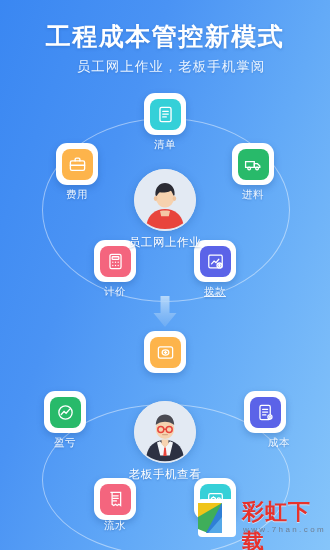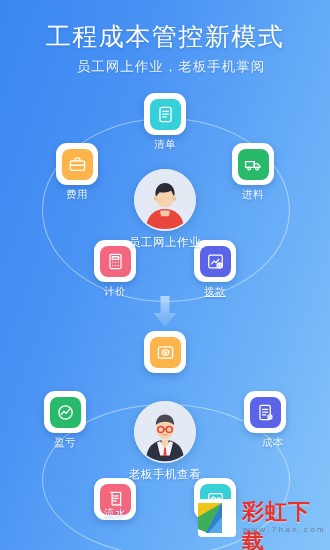--- a/index.html
+++ b/index.html
@@ -7,21 +7,21 @@
     width:330px;height:550px;overflow:hidden;
     font-family:"Liberation Sans","DejaVu Sans",sans-serif;
     background:linear-gradient(110deg,#3a87f2 0%,#4a93f4 32%,#63aaf7 62%,#86c5fa 100%);
     position:relative;
   }
   .stage{position:absolute;inset:0;}
 
   
   .title{
     position:absolute;left:0;right:0;top:20px;text-align:center;
-    font-size:25px;letter-spacing:1.5px;color:#ffffff;font-weight:normal;
+    font-size:25px;letter-spacing:1.5px;color:#ffffff;font-weight:bold;
     text-shadow:0 1px 3px rgba(25,80,160,.35);
   }
   .subtitle{
     position:absolute;left:0;right:0;top:58px;text-align:center;
     font-size:13.5px;letter-spacing:1px;color:#eaf4ff;
     text-shadow:0 1px 2px rgba(25,80,160,.3);
     margin-left:12px;
   }
 
   
@@ -204,33 +204,33 @@
       <svg viewBox="0 0 24 24" width="19" height="19" fill="none" stroke="#ffffff" stroke-width="1.6" stroke-linecap="round">
         <rect x="5" y="3" width="13" height="18" rx="2"></rect>
         <line x1="8.3" y1="8" x2="14.7" y2="8"></line>
         <line x1="8.3" y1="11.5" x2="14.7" y2="11.5"></line>
         <line x1="8.3" y1="15" x2="12.5" y2="15"></line>
         <circle cx="17.6" cy="17.6" r="2.6" fill="#5b63e8"></circle>
         <path d="M16.5 17.6h2.2M17.6 16.5v2.2"></path>
       </svg>
     </div>
   </div>
-  <div class="tile-label" style="left:228px;top:436px;">成本</div>
+  <div class="tile-label" style="left:234px;top:436px;">成本</div>
 
   <div class="tile" style="left:94px;top:478px;">
     <div class="inner" style="background:#f4657e;">
       <svg viewBox="0 0 24 24" width="19" height="19" fill="none" stroke="#ffffff" stroke-width="1.6" stroke-linecap="round">
         <path d="M5.5 3h13v16.6l-2.2-1.5-2.2 1.5-2.1-1.5-2.2 1.5-2.1-1.5V3z"></path>
         <line x1="8.6" y1="7.4" x2="15.4" y2="7.4"></line>
         <line x1="8.6" y1="10.6" x2="15.4" y2="10.6"></line>
         <line x1="8.6" y1="13.8" x2="13.2" y2="13.8"></line>
       </svg>
     </div>
   </div>
-  <div class="tile-label" style="left:70px;top:507px;">流水</div>
+  <div class="tile-label" style="left:70px;top:519px;">流水</div>
 
   <div class="tile" style="left:194px;top:478px;">
     <div class="inner" style="background:#35d0d8;">
       <svg viewBox="0 0 24 24" width="19" height="19" fill="none" stroke="#ffffff" stroke-width="1.6" stroke-linecap="round">
         <rect x="3.4" y="4.6" width="17.2" height="14.8" rx="2.2"></rect>
         <circle cx="9.4" cy="12" r="2.7"></circle>
         <circle cx="16.2" cy="12" r="2"></circle>
         <path d="M9.4 8.6v.9M9.4 14.5v.9M6 12h.9M11.9 12h.9"></path>
       </svg>
     </div>

